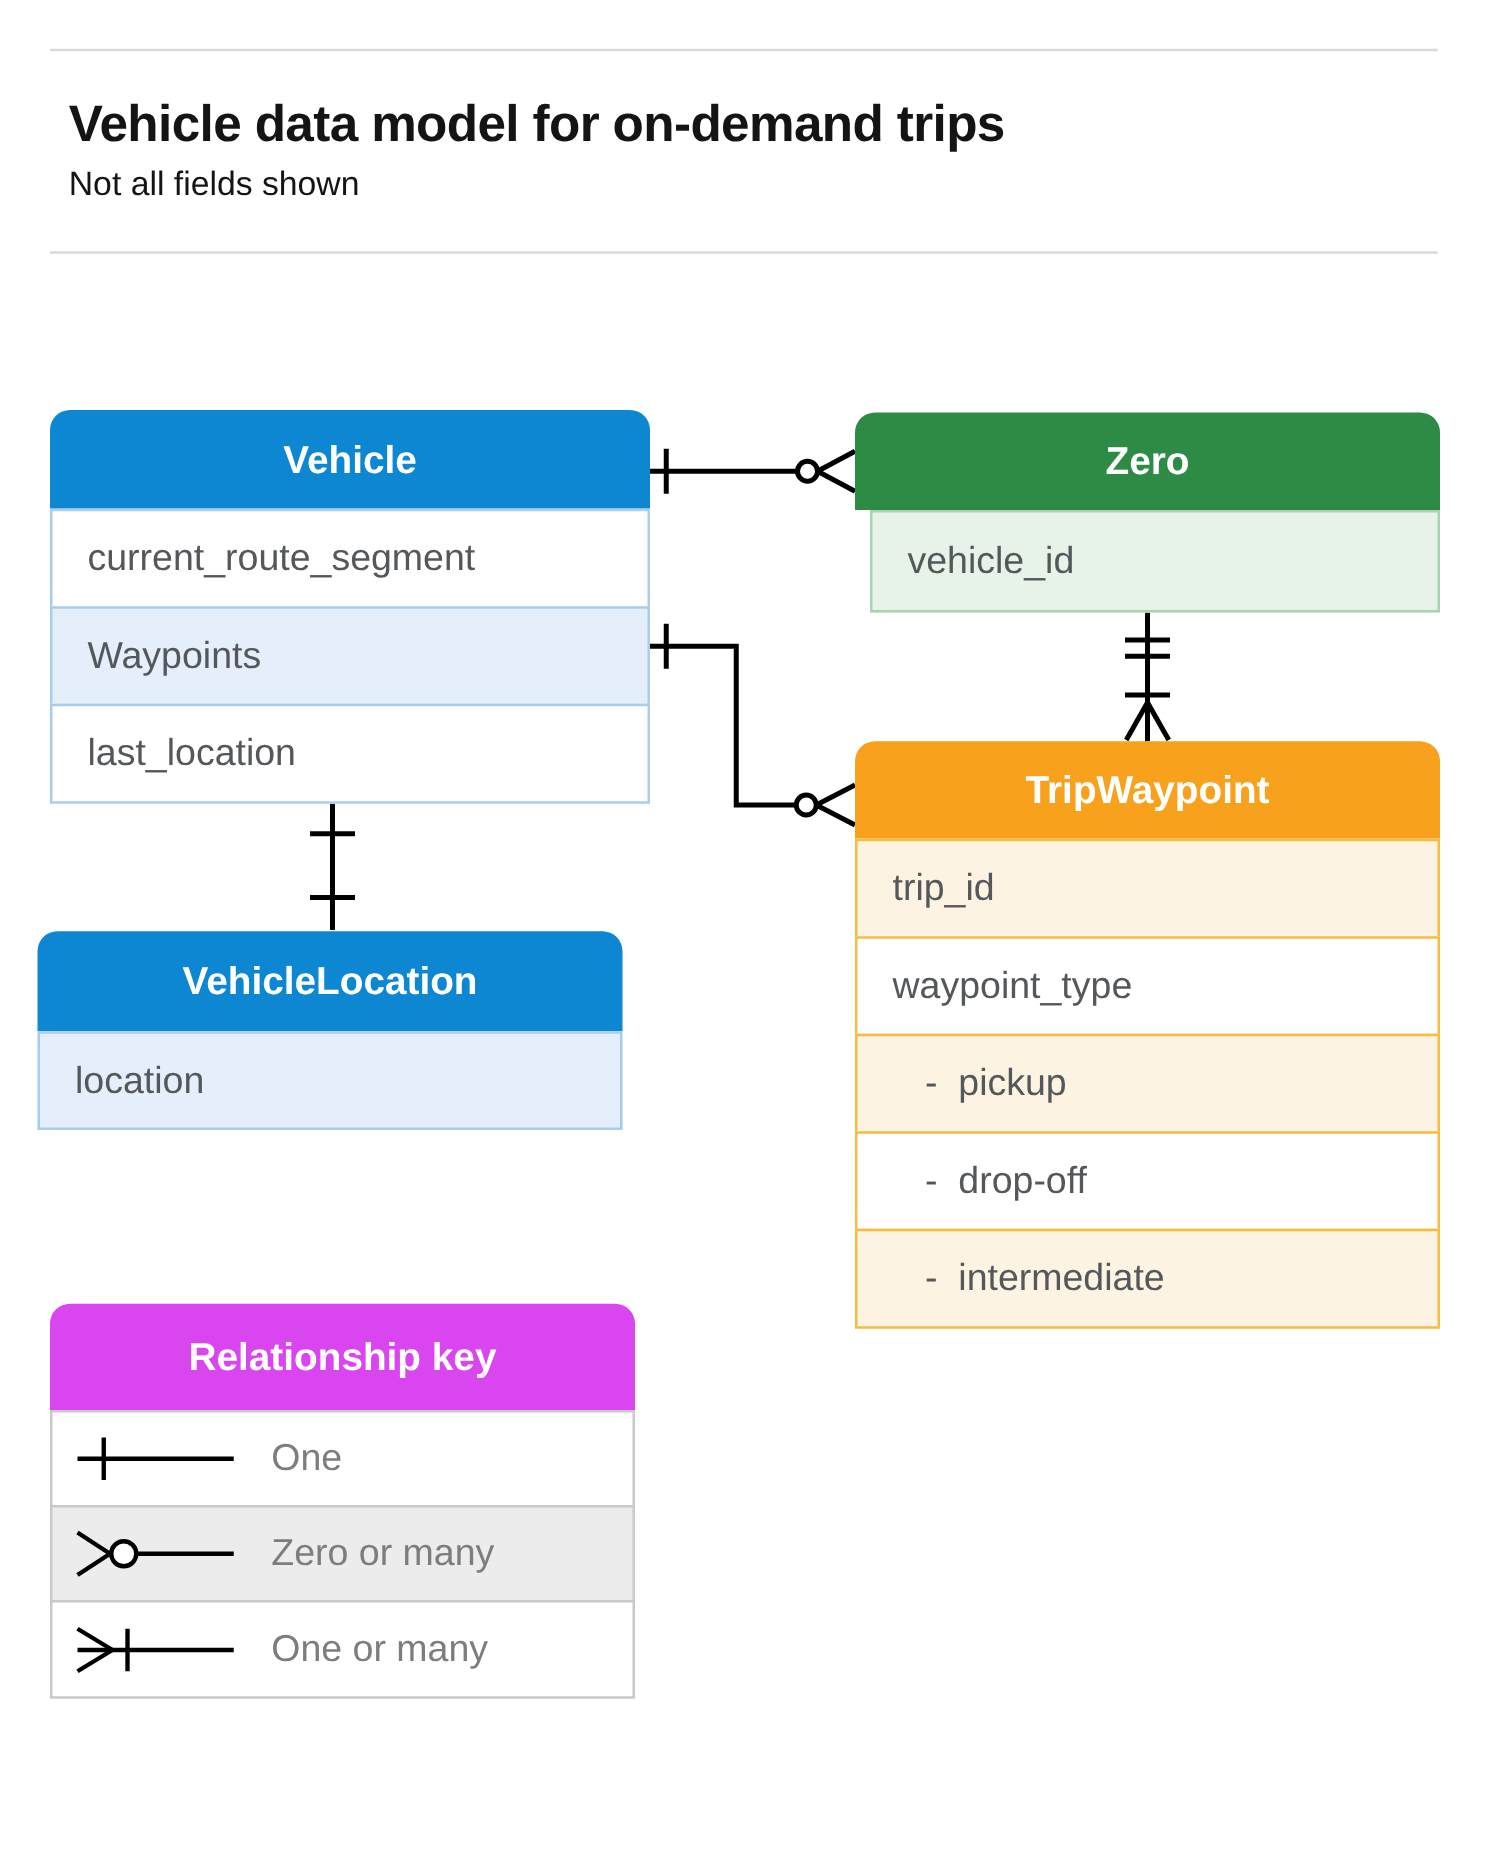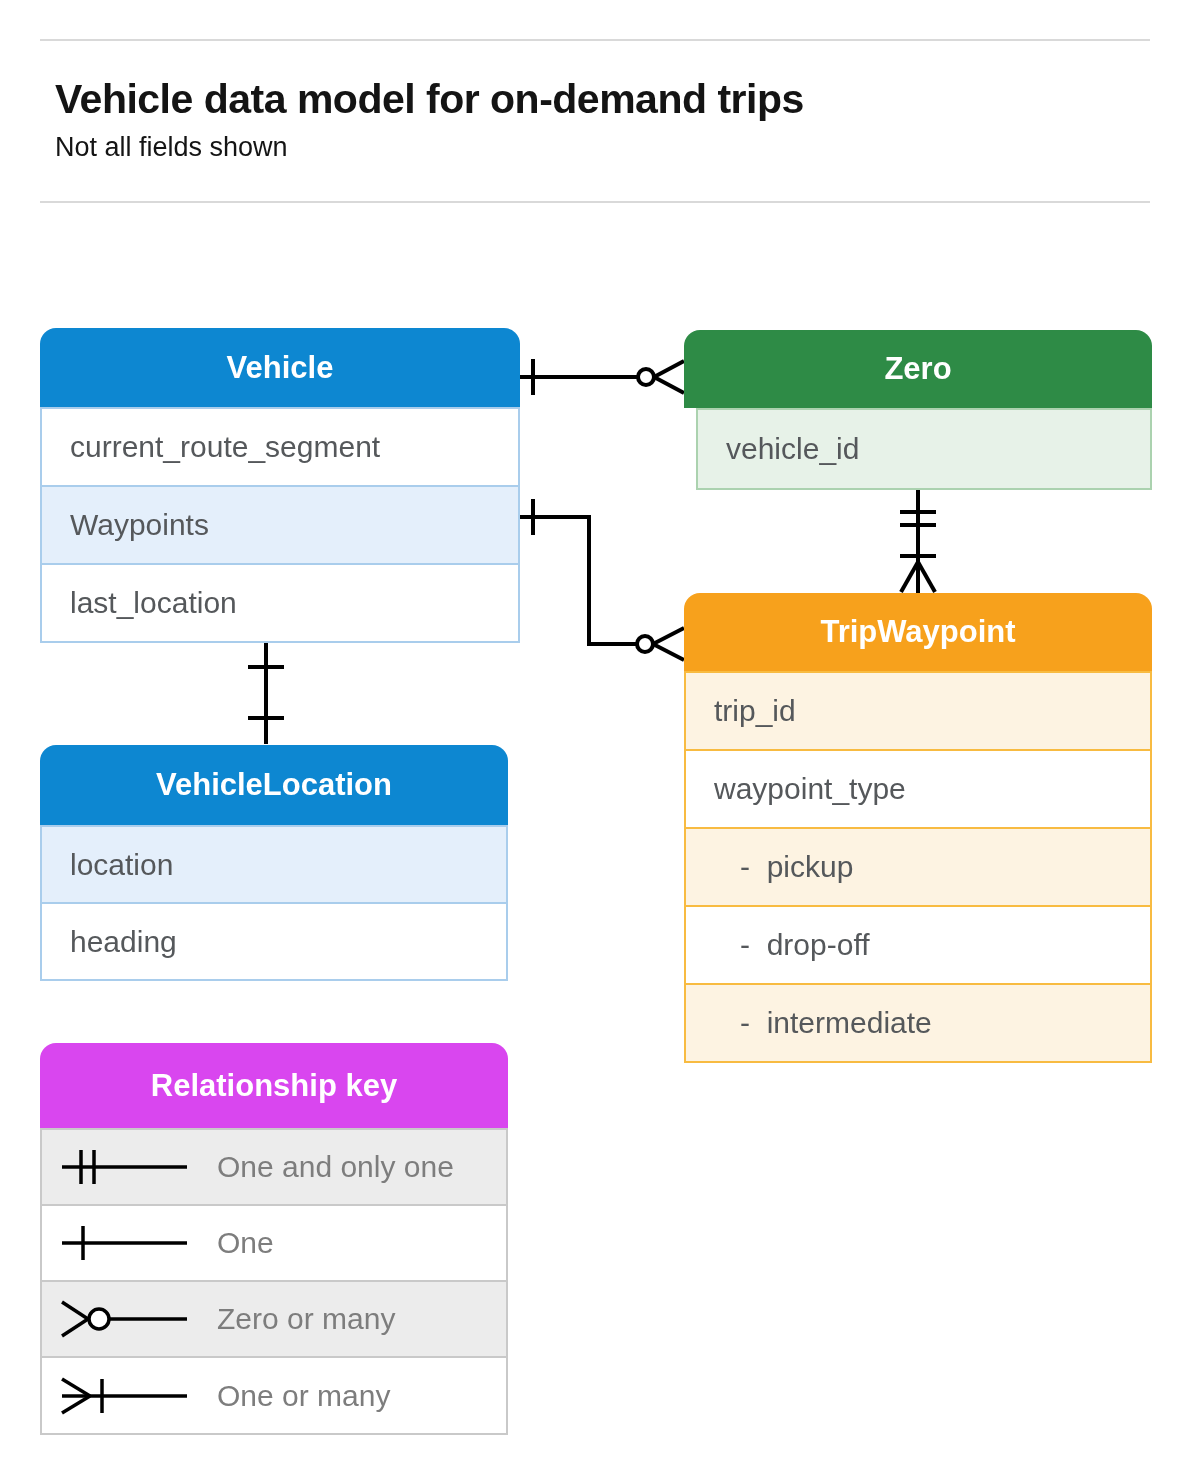--- a/index.html
+++ b/index.html
@@ -137,45 +137,34 @@
       <span class="flabel">-  pickup</span>
     </div>
     <div class="erow sub" style="height:80px">
       <span class="flabel">-  drop-off</span>
     </div>
     <div class="erow shaded sub" style="height:80px">
       <span class="flabel">-  intermediate</span>
     </div>
   </div>
 
-  <div class="entity theme-blue" style="left:40px; top:745px; width:468px;">
+  <div class="entity theme-blue" style="left:30px; top:745px; width:468px;">
     <div class="ehead" style="height:80px">
       <span>VehicleLocation</span>
     </div>
     <div class="erow shaded" style="height:79px">
       <span class="flabel">location</span>
-    </div>
-    <div class="erow" style="height:79px">
-      <span class="flabel">heading</span>
     </div>
   </div>
 
   <div class="entity theme-gray" style="left:40px; top:1043px; width:468px;">
     <div class="ehead" style="height:85px">
       <span>Relationship key</span>
     </div>
 
-    <div class="erow shaded" style="height:78px">
-      <svg class="ksym" width="135" height="54" viewBox="0 0 135 54">
-        <line x1="5" y1="27" x2="130" y2="27"></line>
-        <line x1="24" y1="10" x2="24" y2="44"></line>
-        <line x1="37" y1="10" x2="37" y2="44"></line>
-      </svg>
-      <span class="klabel">One and only one</span>
-    </div>
 
     <div class="erow" style="height:78px">
       <svg class="ksym" width="135" height="54" viewBox="0 0 135 54">
         <line x1="5" y1="27" x2="130" y2="27"></line>
         <line x1="26" y1="10" x2="26" y2="44"></line>
       </svg>
       <span class="klabel">One</span>
     </div>
 
     <div class="erow shaded" style="height:78px">

